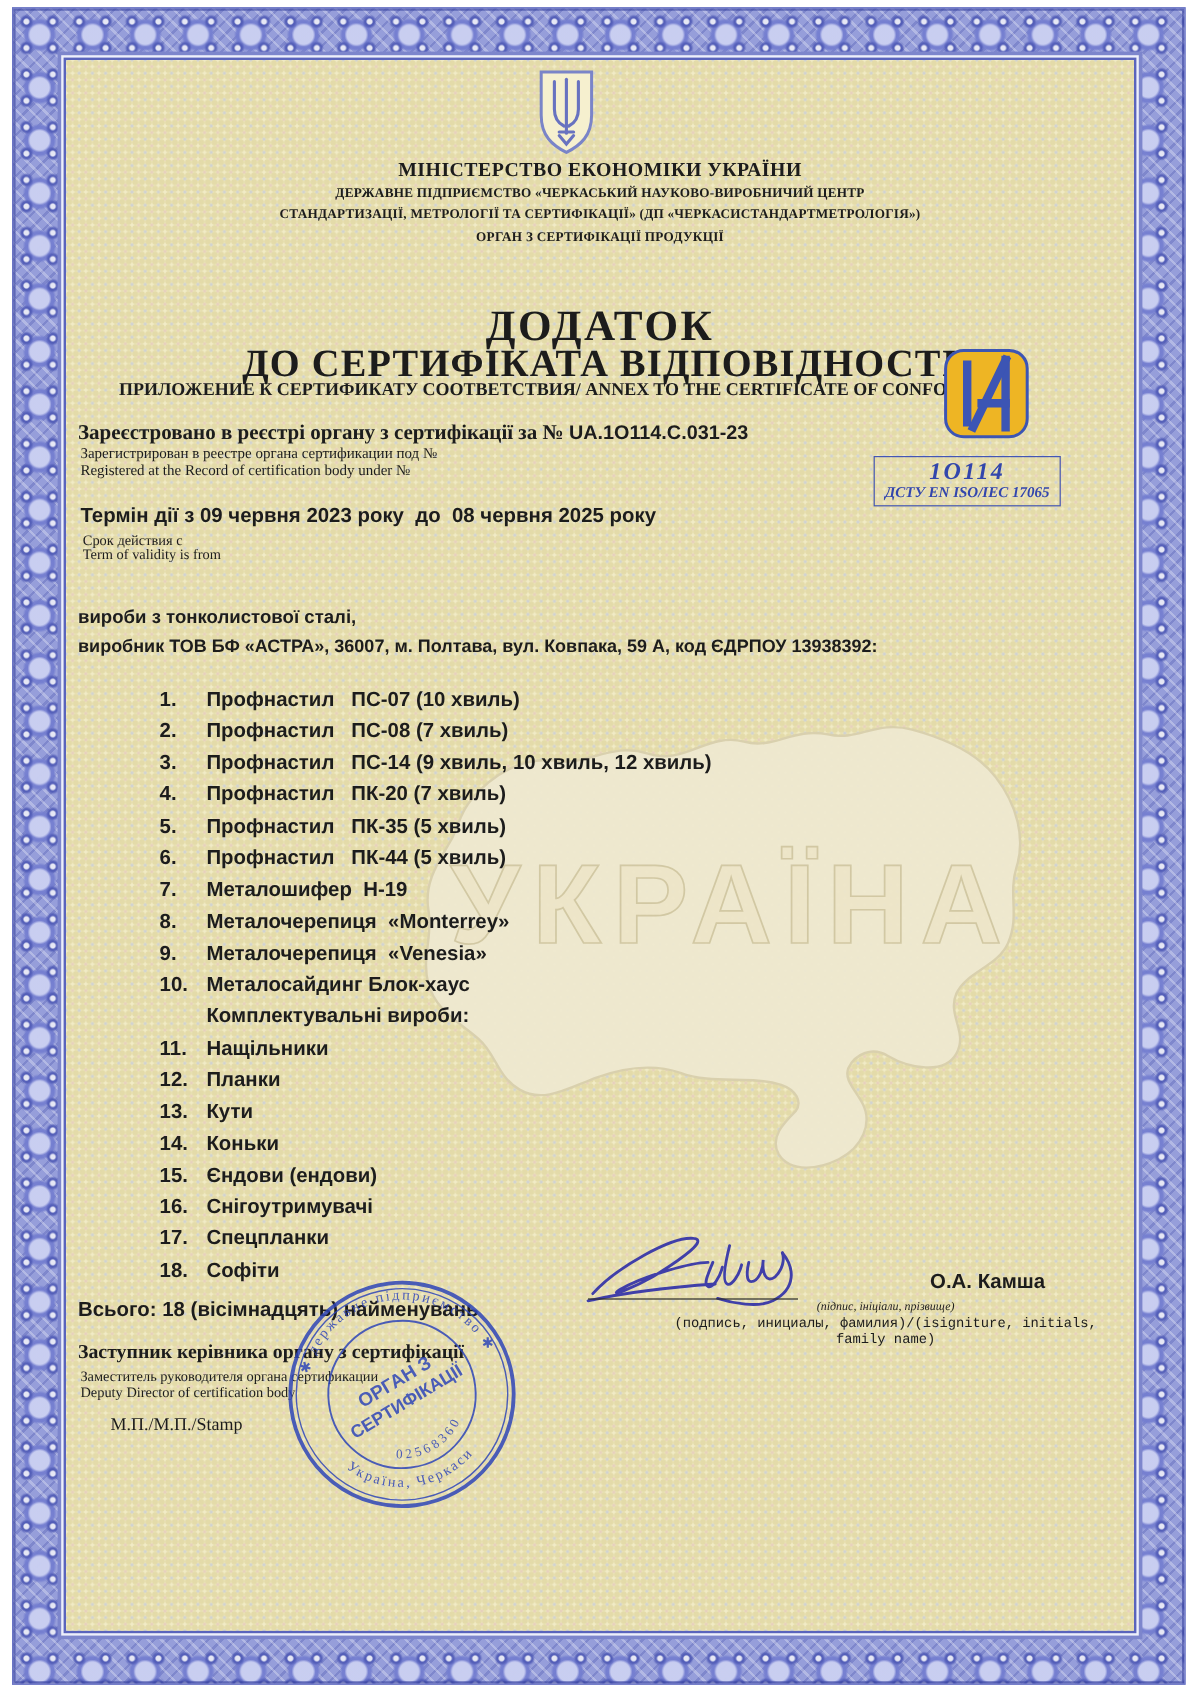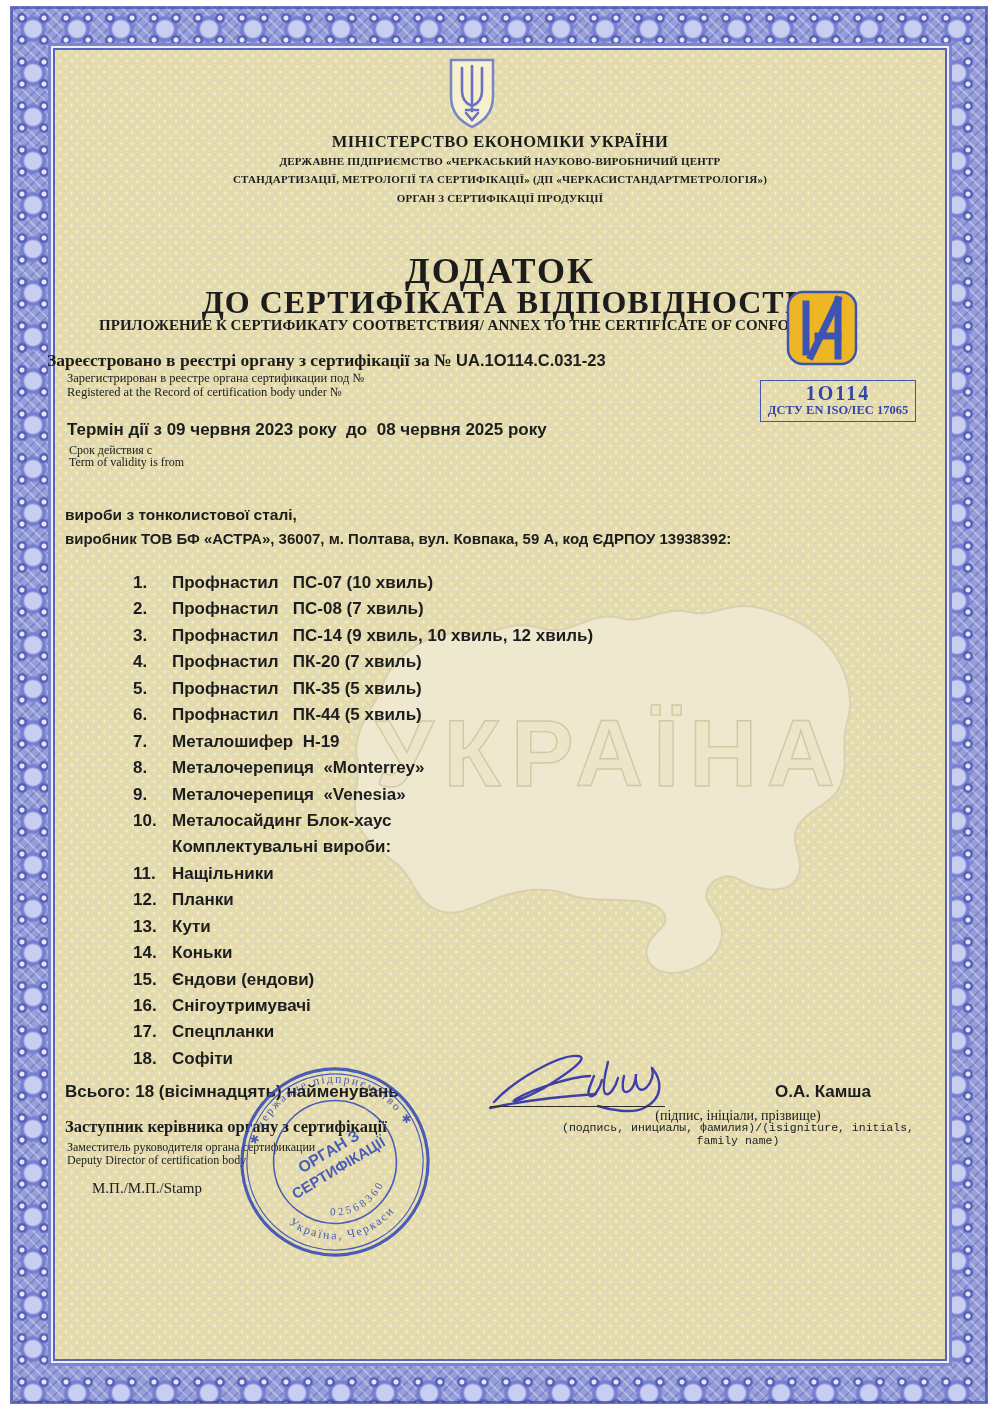--- a/index.html
+++ b/index.html
@@ -35,21 +35,21 @@
   .pre{white-space:pre;}
   
   .hdr{left:60px;right:60px;top:133px;text-align:center;line-height:18.5px;}
   .hdr .l1{font-size:16.5px;font-weight:bold;letter-spacing:.4px;}
   .hdr .l2{font-size:11px;font-weight:bold;letter-spacing:.2px;}
   
   .title1{left:0;right:0;top:250px;font-size:36px;font-weight:bold;letter-spacing:2px;text-align:center;}
   .title2{left:0;right:0;top:284px;font-size:32px;font-weight:bold;letter-spacing:1px;text-align:center;}
   .subtitle{left:0;right:60px;top:317px;font-size:15px;font-weight:bold;text-align:center;}
   
-  .reg1{left:47px;top:350px;font-size:17.5px;font-weight:bold;}
+  .reg1{left:65px;top:350px;font-size:17.5px;font-weight:bold;}
   .reg-num{font-family:"Liberation Sans",sans-serif;font-size:16.5px;}
   .reg2{left:67px;top:371px;font-size:12.5px;}
   .reg3{left:67px;top:385px;font-size:12.5px;}
   
   .val1{left:67px;top:420px;font-size:17px;font-weight:bold;font-family:"Liberation Sans",sans-serif;}
   .val2{left:69px;top:443px;font-size:12px;}
   .val3{left:69px;top:455px;font-size:12px;}
   
   .intro1{left:65px;top:506px;font-size:15.5px;font-weight:bold;font-family:"Liberation Sans",sans-serif;}
   .intro2{left:65px;top:530px;font-size:15px;font-weight:bold;font-family:"Liberation Sans",sans-serif;}
@@ -57,25 +57,25 @@
          font-size:17px;font-weight:bold;}
   .prow{display:flex;height:26.45px;line-height:26.45px;}
   .pnum{width:39px;flex:0 0 39px;}
   .ptxt{white-space:pre;}
   .total{left:65px;top:1082px;font-size:17px;font-weight:bold;font-family:"Liberation Sans",sans-serif;}
   
   .pos1{left:65px;top:1117px;font-size:16.5px;font-weight:bold;}
   .pos2{left:67px;top:1140px;font-size:12px;}
   .pos3{left:67px;top:1153px;font-size:12px;}
   .mp{left:92px;top:1180px;font-size:15px;}
-  .sig-wrap{left:478px;top:1044px;width:440px;height:100px;}
+  .sig-wrap{left:478px;top:1020px;width:440px;height:100px;}
   .sig-line{position:absolute;left:12px;top:62px;width:175px;border-bottom:1.6px solid #2b2b2b;}
   .signer{position:absolute;left:245px;top:38px;width:200px;text-align:center;
           font-family:"Liberation Sans",sans-serif;font-size:17px;font-weight:bold;}
-  .cap1{position:absolute;left:120px;top:64px;width:280px;text-align:center;font-size:14px;}
+  .cap1{position:absolute;left:120px;top:64px;width:280px;text-align:center;font-size:10px;font-style:italic;}
   .cap2{position:absolute;left:60px;top:77px;width:400px;text-align:center;font-size:11.5px;font-family:Liberation Mono, monospace;}
   
   .wmark{left:315px;top:548px;opacity:.95;pointer-events:none;}
   .stamp{left:236px;top:1058px;transform:rotate(-7deg);opacity:.85;}
   .sigsvg{position:absolute;left:8px;top:2px;}
 </style>
 </head>
 <body>
 
 <div class="page">
@@ -118,21 +118,21 @@
 
   <svg class="abs" style="left:786px;top:290px;" width="72" height="76" viewBox="0 0 72 76">
     <rect x="2" y="2" width="68" height="72" rx="15" fill="#eeb524" stroke="#3c55b4" stroke-width="2.5"></rect>
     <g stroke="#3c55b4" stroke-width="7" fill="none" stroke-linecap="square">
       <path d="M20,14 V62"></path>
       <path d="M52,10 V66"></path>
       <path d="M52,10 L25,66"></path>
       <path d="M32,46 H52"></path>
     </g>
   </svg>
-  <div class="abs ctr" style="left:760px;top:380px;width:154px;height:40px;border:1.6px solid #4356b4;color:#3246ac;">
+  <div class="abs ctr" style="left:728px;top:380px;width:154px;height:40px;border:1.6px solid #4356b4;color:#3246ac;font-style:italic;">
     <div class="serif b" style="font-size:20px;letter-spacing:2px;line-height:22px;margin-top:1px;">1О114</div>
     <div class="serif b" style="font-size:12.5px;line-height:13px;">ДСТУ EN ISO/IEC 17065</div>
   </div>
 
   <div class="abs reg1"><span>Зареєстровано в реєстрі органу з сертифікації за № </span><span class="reg-num">UA.1О114.С.031-23</span></div>
   <div class="abs reg2">Зарегистрирован в реестре органа сертификации под №</div>
   <div class="abs reg3">Registered at the Record of certification body under №</div>
 
   <div class="abs val1 pre">Термін дії з 09 червня 2023 року  до  08 червня 2025 року</div>
   <div class="abs val2">Срок действия с</div>

